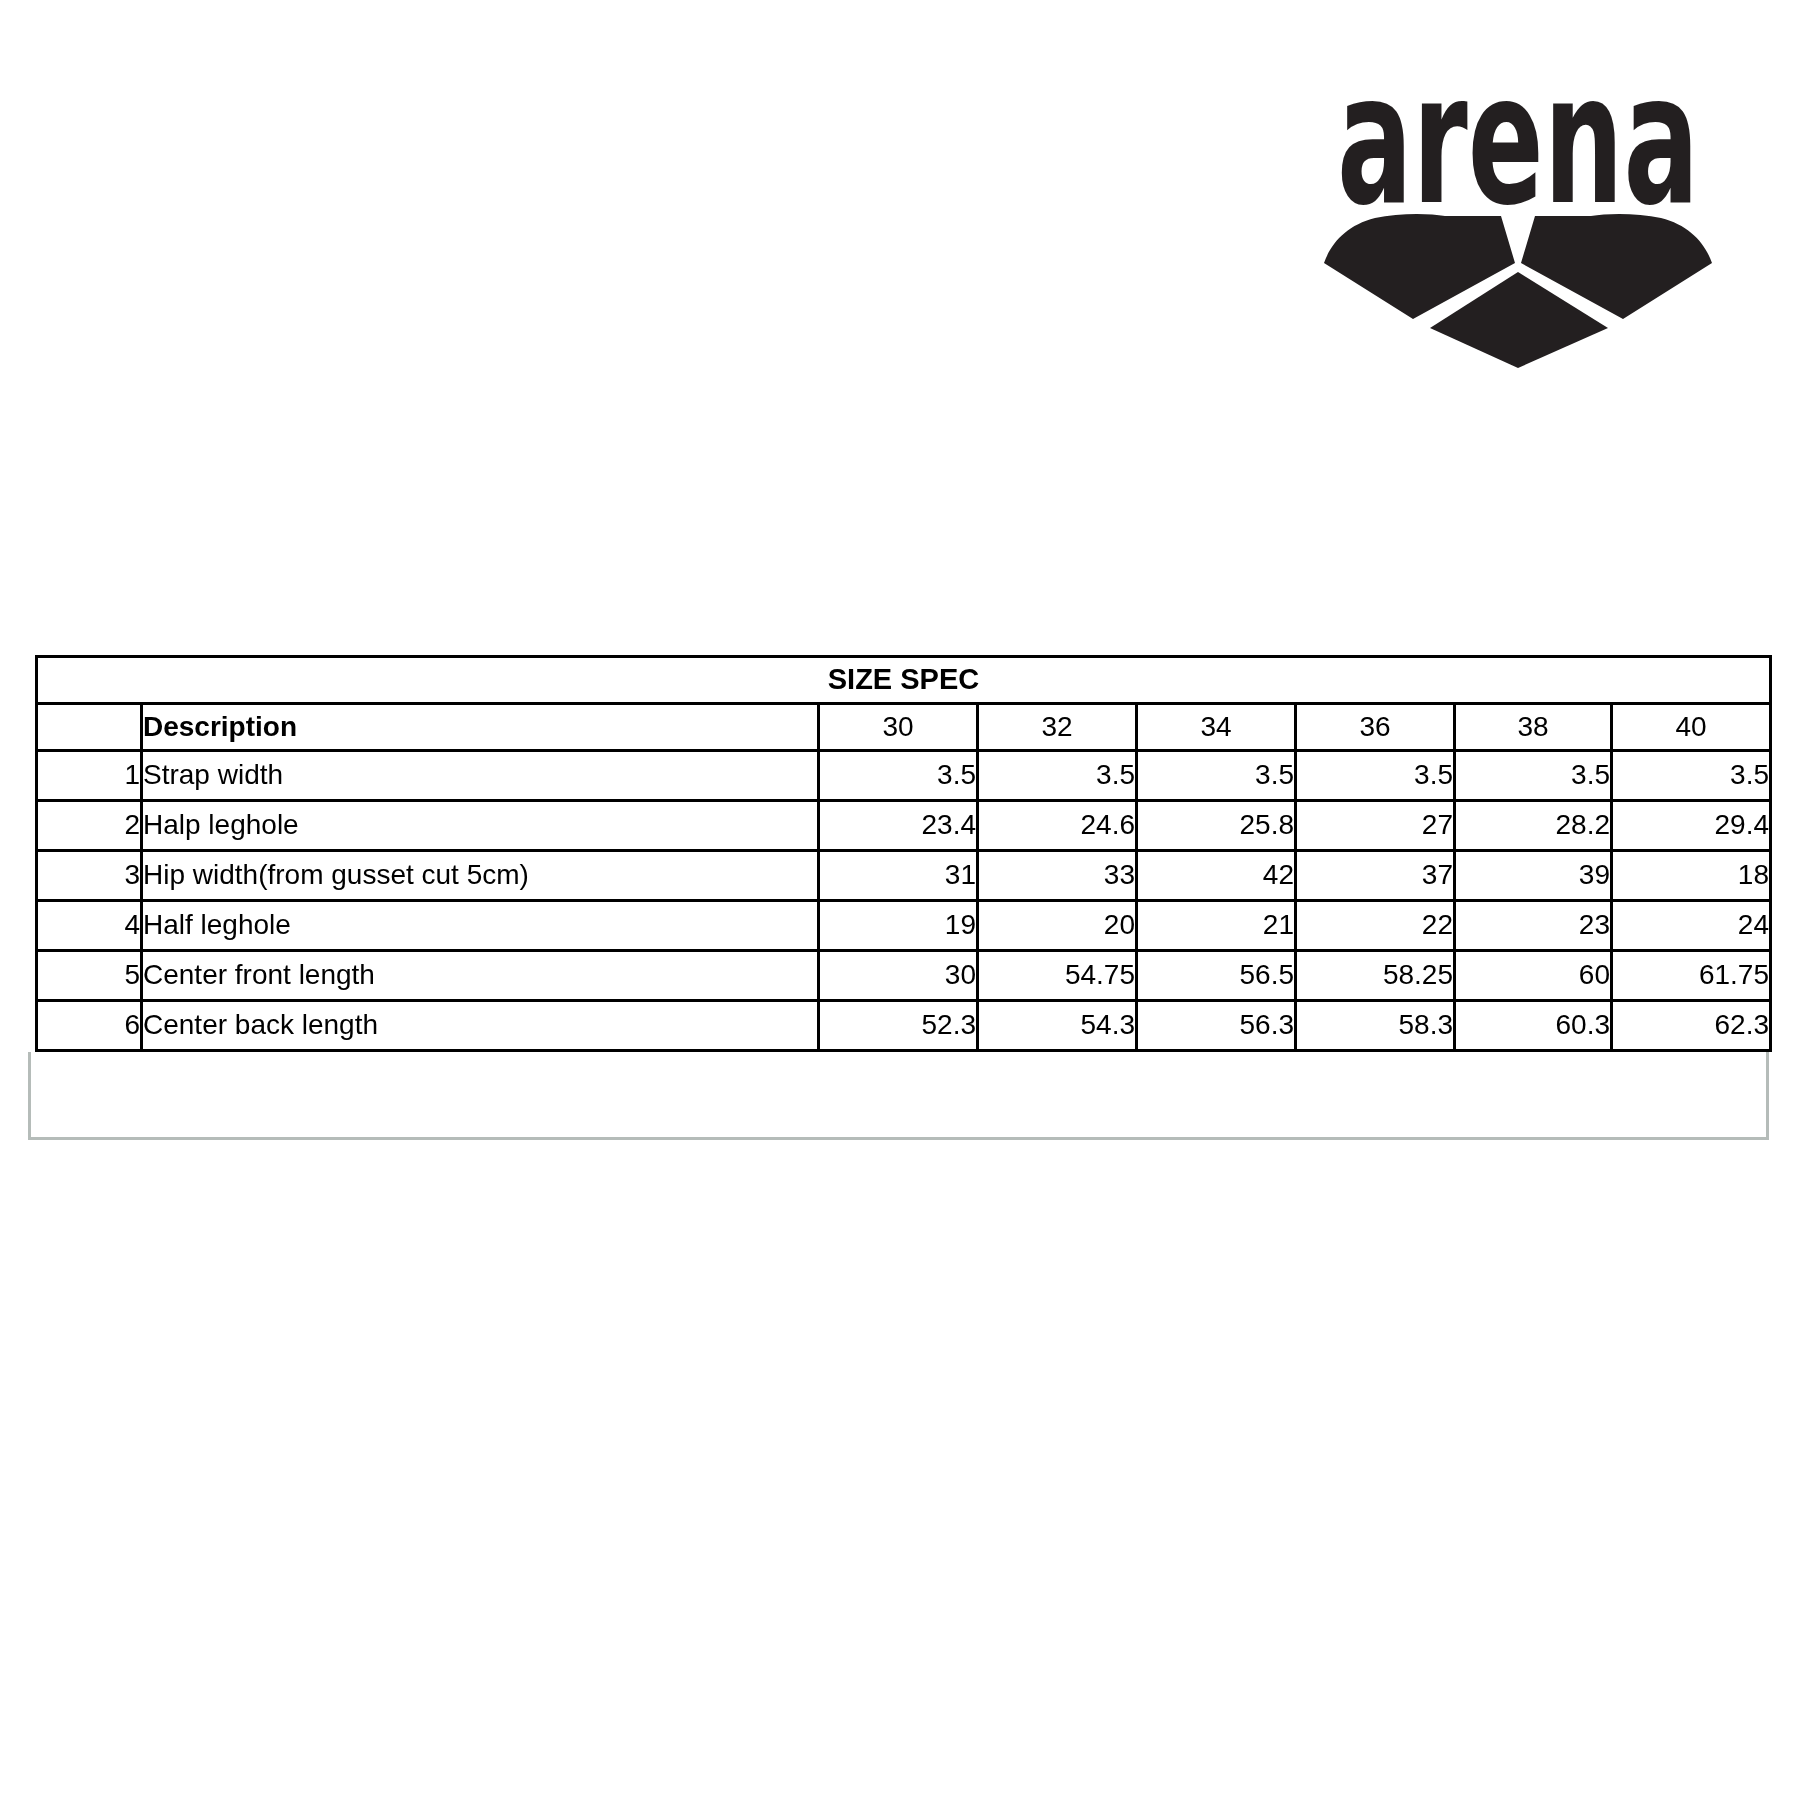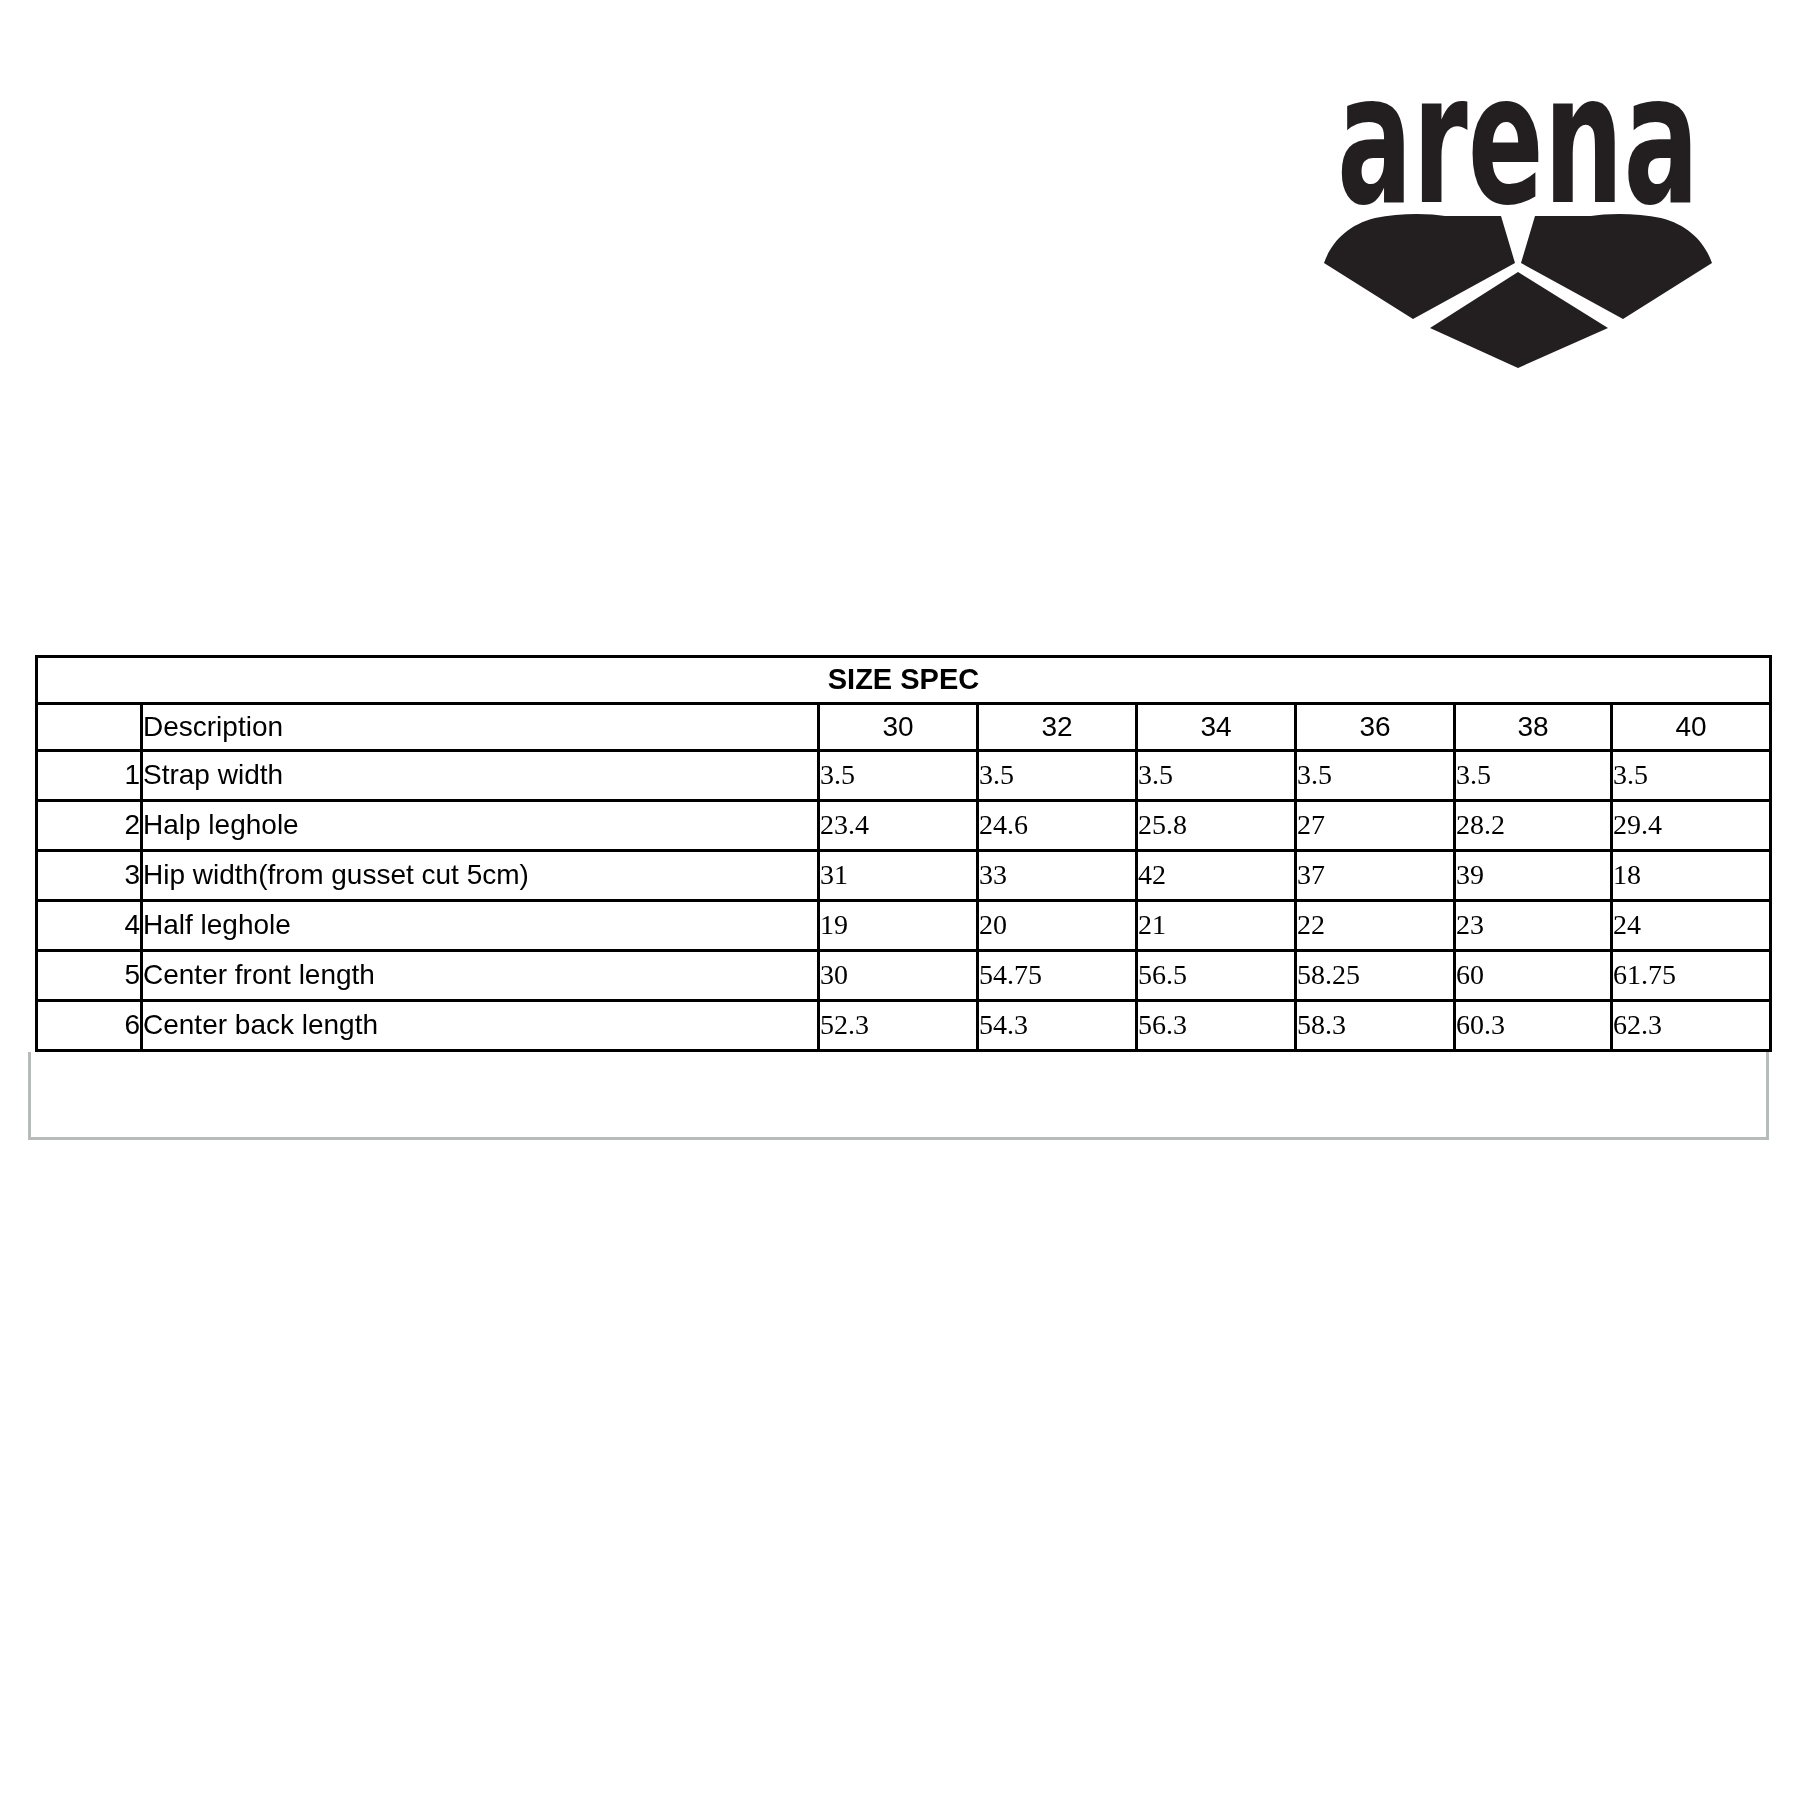--- a/index.html
+++ b/index.html
@@ -46,23 +46,23 @@
   tr.title-row td {
     height: 44px;
     text-align: center;
     font-weight: bold;
     font-size: 29px;
   }
   tr.header-row td { height: 44px; }
   tr.data-row td   { height: 47px; }
   td.num  { text-align: right; padding-right: 7px; }
   td.desc { text-align: left;  padding-left: 9px; }
-  td.desc.bold { font-weight: normal; }
+  td.desc.bold { font-weight: bold; }
   td.size { text-align: center; }
-  td.val  { text-align: left; padding-left: 7px; font-family: Liberation Serif, serif; }
+  td.val  { text-align: right; padding-left: 7px; }
 
   
   .footer-box {
     position: absolute;
     left: 28px; top: 1052px;
     width: 1735px; height: 85px;
     border: 3px solid #b5bcb9;
     border-top: none;
     background: #ffffff;
   }

